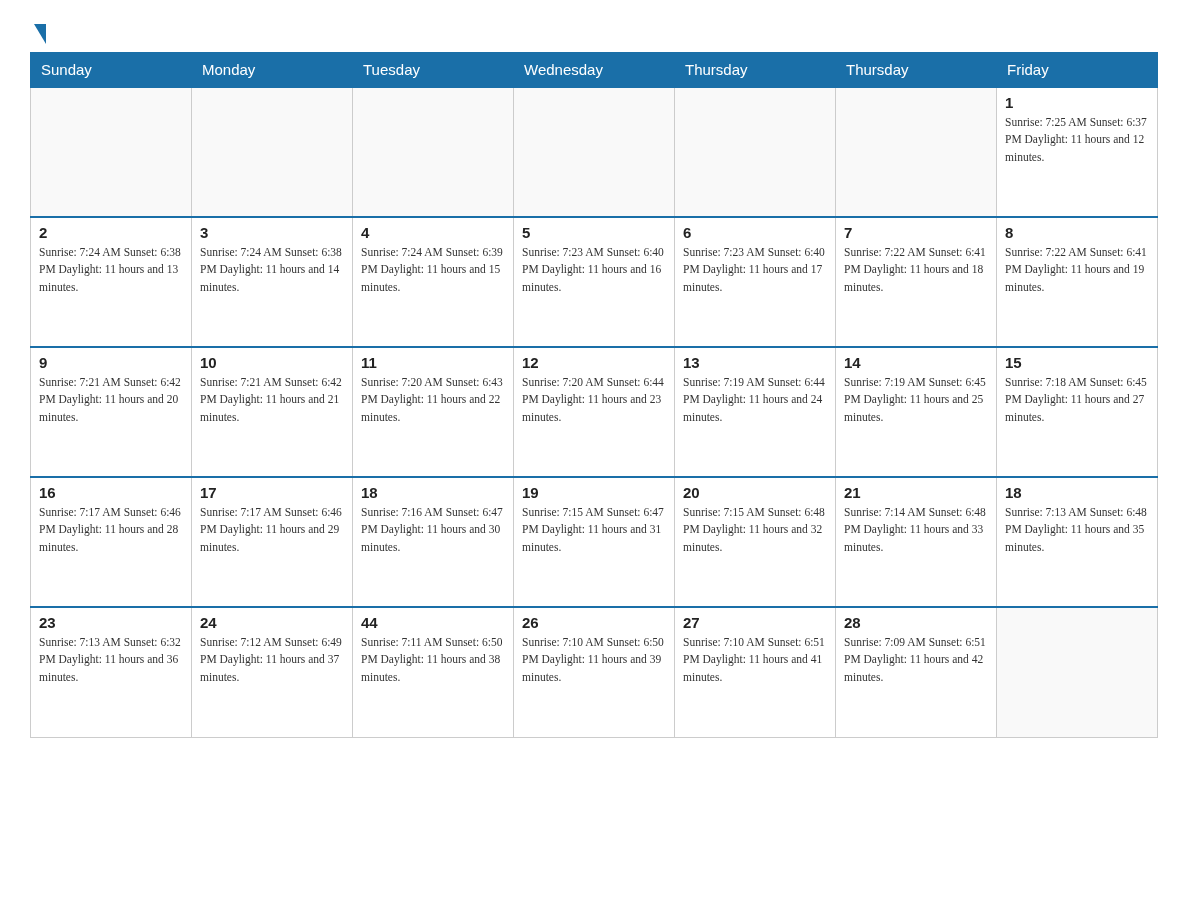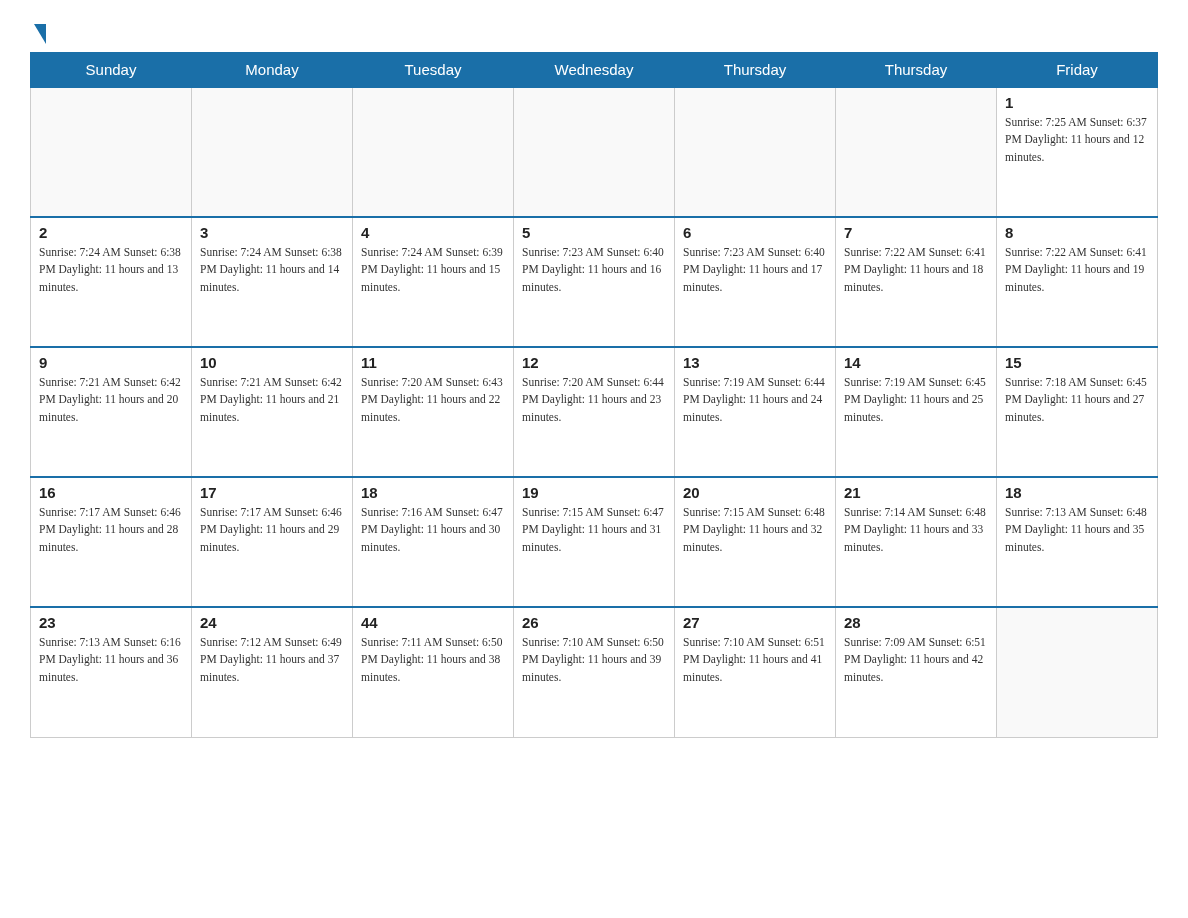--- a/index.html
+++ b/index.html
@@ -63,21 +63,21 @@
       width: 100%;
       border-collapse: collapse;
       margin-top: 10px;
     }
     .calendar th {
       background-color: #1a6fa8;
       color: #fff;
       font-size: 15px;
       font-weight: normal;
       padding: 8px 10px;
-      text-align: center;
+      text-align: left;
       border: 1px solid #1a6fa8;
     }
     .calendar td {
       border: 1px solid #ccc;
       vertical-align: top;
       padding: 6px 8px;
       width: 14.28%;
       min-height: 110px;
       height: 130px;
     }
@@ -296,21 +296,21 @@
           <div class="day-info">Sunrise: 7:13 AM
 Sunset: 6:48 PM
 Daylight: 11 hours
 and 35 minutes.</div>
         </td>
       </tr>
       <tr class="week-row">
         <td>
           <span class="day-number">23</span>
           <div class="day-info">Sunrise: 7:13 AM
-Sunset: 6:16 PM
+Sunset: 6:32 PM
 Daylight: 11 hours
 and 36 minutes.</div>
         </td>
         <td>
           <span class="day-number">24</span>
           <div class="day-info">Sunrise: 7:12 AM
 Sunset: 6:49 PM
 Daylight: 11 hours
 and 37 minutes.</div>
         </td>

